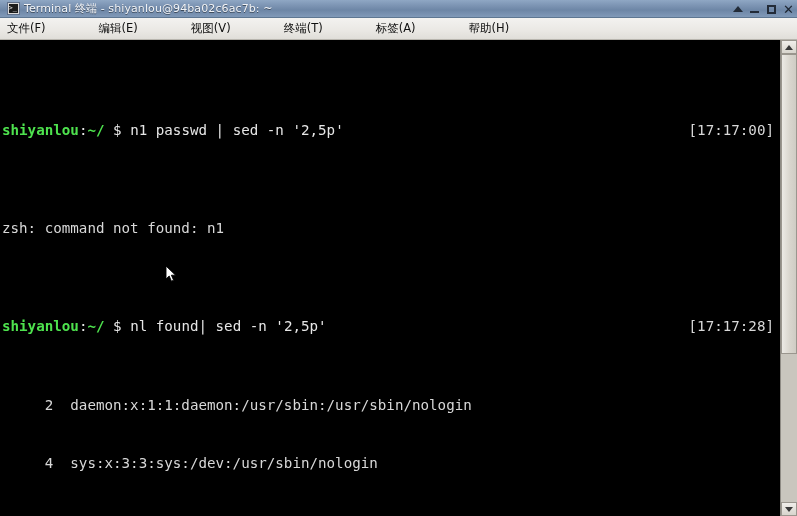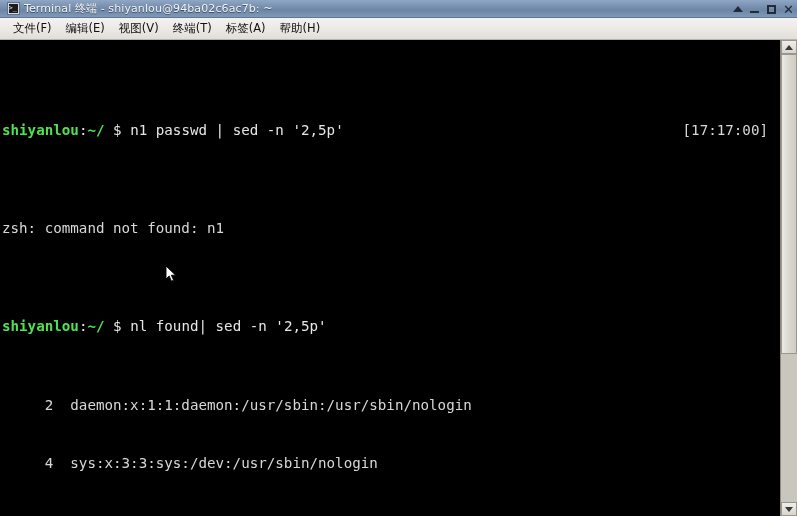--- a/index.html
+++ b/index.html
@@ -113,22 +113,22 @@
   }
 
   
   #menubar {
     height: 22px;
     flex: 0 0 22px;
     background: linear-gradient(to bottom, #f3f2f0 0%, #eae8e4 60%, #e0ded9 100%);
     border-bottom: 1px solid #b8b5ae;
     display: flex;
     align-items: center;
-    padding-left: 6px;
-    box-sizing: border-box;
+    box-sizing: border-box;
+    gap: 39px;
   }
   .menu-item {
     font-size: 11.5px;
     color: #101010;
     padding: 2px 7px 3px 7px;
     white-space: nowrap;
     cursor: default;
   }
 
   
@@ -160,21 +160,21 @@
   }
   .prompt-user { color: #4ee24e; font-weight: bold; }
   .prompt-colon { color: #e6e6e6; }
   .prompt-path { color: #4ee24e; font-weight: bold; }
   .prompt-dollar { color: #e6e6e6; }
   .cmd { color: #e6e6e6; }
   .out { color: #d8d8d8; }
   .err { color: #d8d8d8; margin-top: 44px; }
   .ts {
     position: absolute;
-    right: 12px;
+    right: 6px;
     top: 0;
     color: #d8d8d8;
   }
 
   
   #scrollbar {
     width: 17px;
     flex: 0 0 17px;
     background: #d3d0c8;
     border-left: 1px solid #8e8b84;
@@ -268,21 +268,21 @@
 
     <div id="terminal">
 
       
       <div class="line"><span class="prompt-user">shiyanlou</span><span class="prompt-colon">:</span><span class="prompt-path">~/</span><span class="prompt-dollar"> $</span><span class="cmd"> n1 passwd | sed -n '2,5p'</span><span class="ts">[17:17:00]</span></div>
 
       
       <div class="line"><span class="err">zsh: command not found: n1</span></div>
 
       
-      <div class="line"><span class="prompt-user">shiyanlou</span><span class="prompt-colon">:</span><span class="prompt-path">~/</span><span class="prompt-dollar"> $</span><span class="cmd"> nl found| sed -n '2,5p'</span></div>
+      <div class="line"><span class="prompt-user">shiyanlou</span><span class="prompt-colon">:</span><span class="prompt-path">~/</span><span class="prompt-dollar"> $</span><span class="cmd"> nl found| sed -n '2,5p'</span><span class="ts">[17:17:28]</span></div>
 
       <div class="line"><span class="out">     2  daemon:x:1:1:daemon:/usr/sbin:/usr/sbin/nologin</span></div>
       <div class="line"><span class="out">     4  sys:x:3:3:sys:/dev:/usr/sbin/nologin</span></div>
       
 
       
       
 
       
       

